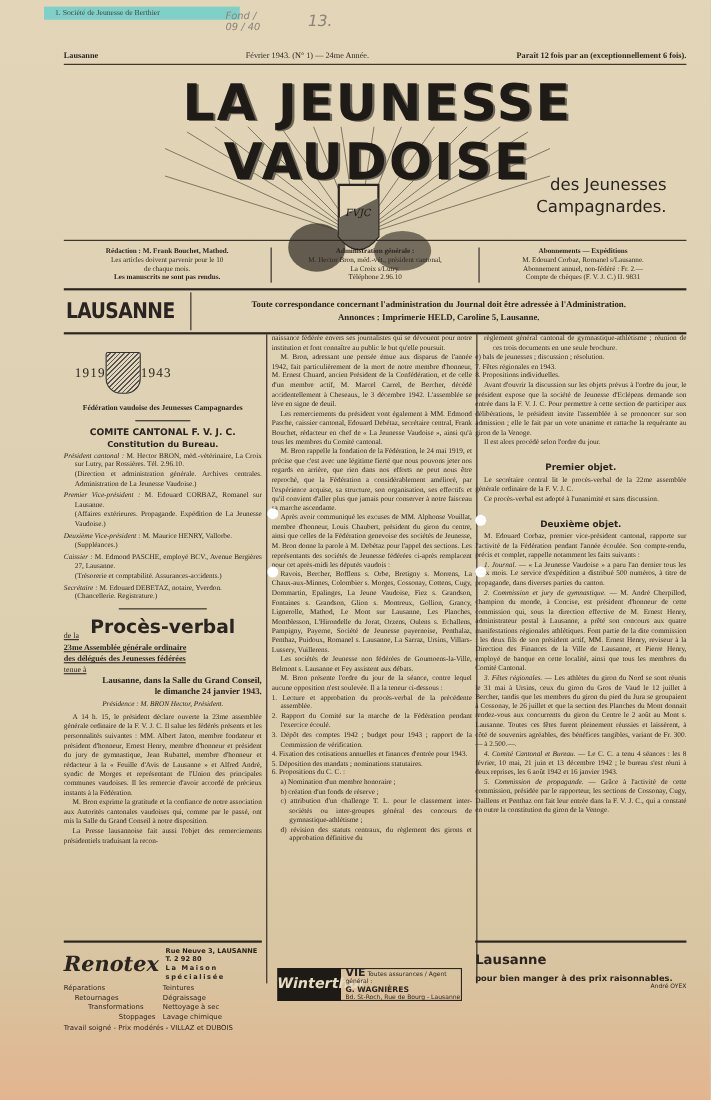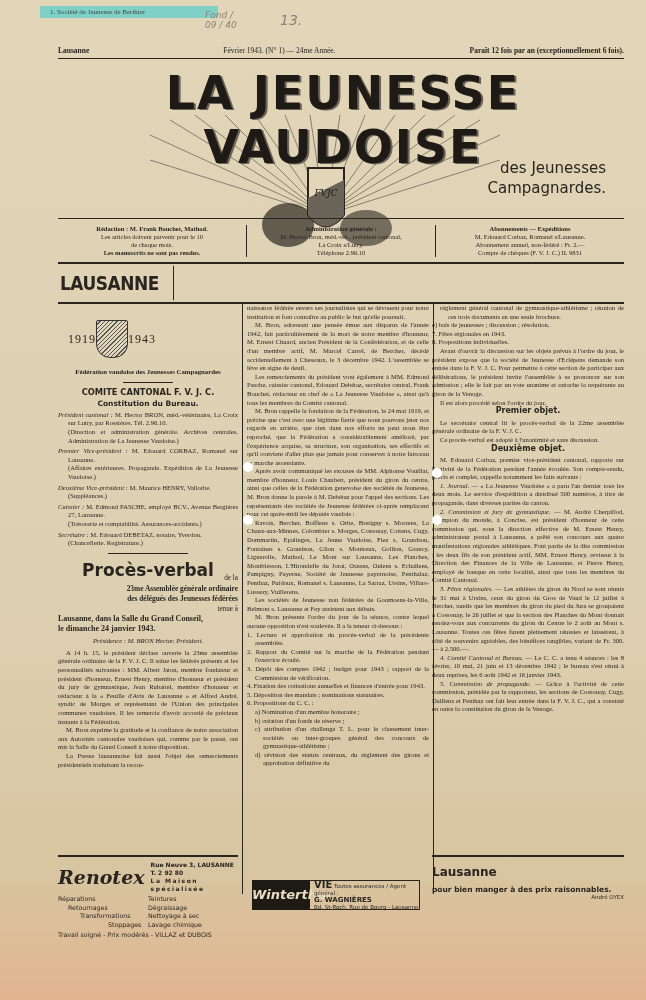--- a/index.html
+++ b/index.html
@@ -34,27 +34,27 @@
   .years{display:flex;align-items:center;font-size:12px;padding:16px 10px 4px;letter-spacing:1px;}
   .shield{width:30px;height:36px;border:1.5px solid #333;border-radius:2px 2px 14px 14px;
           background:repeating-linear-gradient(135deg,#e2d5b8 0 2px,#555 2px 3px);}
   .fed{text-align:center;font-weight:bold;font-size:6.8px;margin-top:6px;}
   .sep{width:50px;border-top:1px solid #2a2520;margin:5px auto;}
   .cc{text-align:center;font-family:"DejaVu Sans",sans-serif;font-size:8.3px;font-weight:bold;margin-top:4px;}
   .cb{text-align:center;font-family:"DejaVu Sans",sans-serif;font-size:7.5px;font-weight:bold;margin:4px 0 2px;}
   .entry{padding-left:10px;text-indent:-10px;margin-bottom:2px;}
   .entry i{font-style:italic;}
   .pv{text-align:center;font-family:"DejaVu Sans",sans-serif;font-weight:bold;font-size:17px;margin-top:12px;}
-  .pv-sub{text-align:right;font-size:7.2px;line-height:9.5px;}
+  .pv-sub{text-align:left;font-size:7.2px;line-height:9.5px;text-decoration:underline;}
   .pv-sub b{font-weight:bold;font-size:7.4px;}
-  .pv-big{text-align:left;font-weight:bold;font-size:8px;line-height:10px;}
+  .pv-big{text-align:right;font-weight:bold;font-size:8px;line-height:10px;}
   p{margin:0;text-indent:8px;}
   .olist p{text-indent:-8px;padding-left:8px;}
   .sub p{padding-left:16px;text-indent:-8px;}
-  .objet{text-align:center;font-family:"DejaVu Sans",sans-serif;font-weight:bold;font-size:8px;margin:0 0 3px;}
+  .objet{text-align:center;font-family:"DejaVu Sans",sans-serif;font-weight:bold;font-size:8px;margin:14px 0 3px;}
   .ad-ren{position:absolute;left:58px;top:855px;width:180px;border-top:2px solid #2a2520;padding-top:4px;font-family:"DejaVu Sans",sans-serif;font-size:6.3px;line-height:8.5px;}
   .ren-logo{font-family:"DejaVu Serif",serif;font-style:italic;font-weight:bold;font-size:19px;}
   .ren-head{display:flex;align-items:center;gap:6px;}
   .ren-addr{font-weight:bold;font-size:6px;line-height:8px;}
   .ren-grid{display:grid;grid-template-columns:1fr 1fr;margin-top:2px;}
   .ad-win{position:absolute;left:252px;top:880px;width:168px;height:30px;display:flex;}
   .win-logo{width:58px;background:#1e1a16;color:#e8dcc0;font-family:"DejaVu Sans",sans-serif;font-weight:bold;font-size:13px;line-height:30px;text-align:center;font-style:italic;}
   .win-txt{flex:1;border:1px solid #2a2520;border-left:none;font-family:"DejaVu Sans",sans-serif;font-size:5.5px;line-height:7px;padding-left:4px;}
   .win-vie{font-weight:bold;font-size:10px;}
   .ad-buf{position:absolute;left:432px;top:855px;width:192px;border-top:2px solid #2a2520;font-family:"DejaVu Sans",sans-serif;}
@@ -131,20 +131,24 @@
     <div>
       <div class="h">Abonnements — Expéditions</div>
       <div>M. Edouard Corbaz, Romanel s/Lausanne.</div>
       <div>Abonnement annuel, non-fédéré : Fr. 2.—</div>
       <div>Compte de chèques (F. V. J. C.) II. 9831</div>
     </div>
   </div>
 
   <div class="lausbar">
     <div class="city">LAUSANNE</div>
+    <div class="msg">
+      <div>Toute correspondance concernant l'administration du Journal doit être adressée à l'Administration.</div>
+      <div>Annonces : Imprimerie HELD, Caroline 5, Lausanne.</div>
+    </div>
   </div>
 
   <div class="col col1">
     <div class="years">
       <span>1919</span>
       <div class="shield"></div>
       <span>1943</span>
     </div>
     <div class="fed">Fédération vaudoise des Jeunesses Campagnardes</div>
     <div class="sep"></div>

